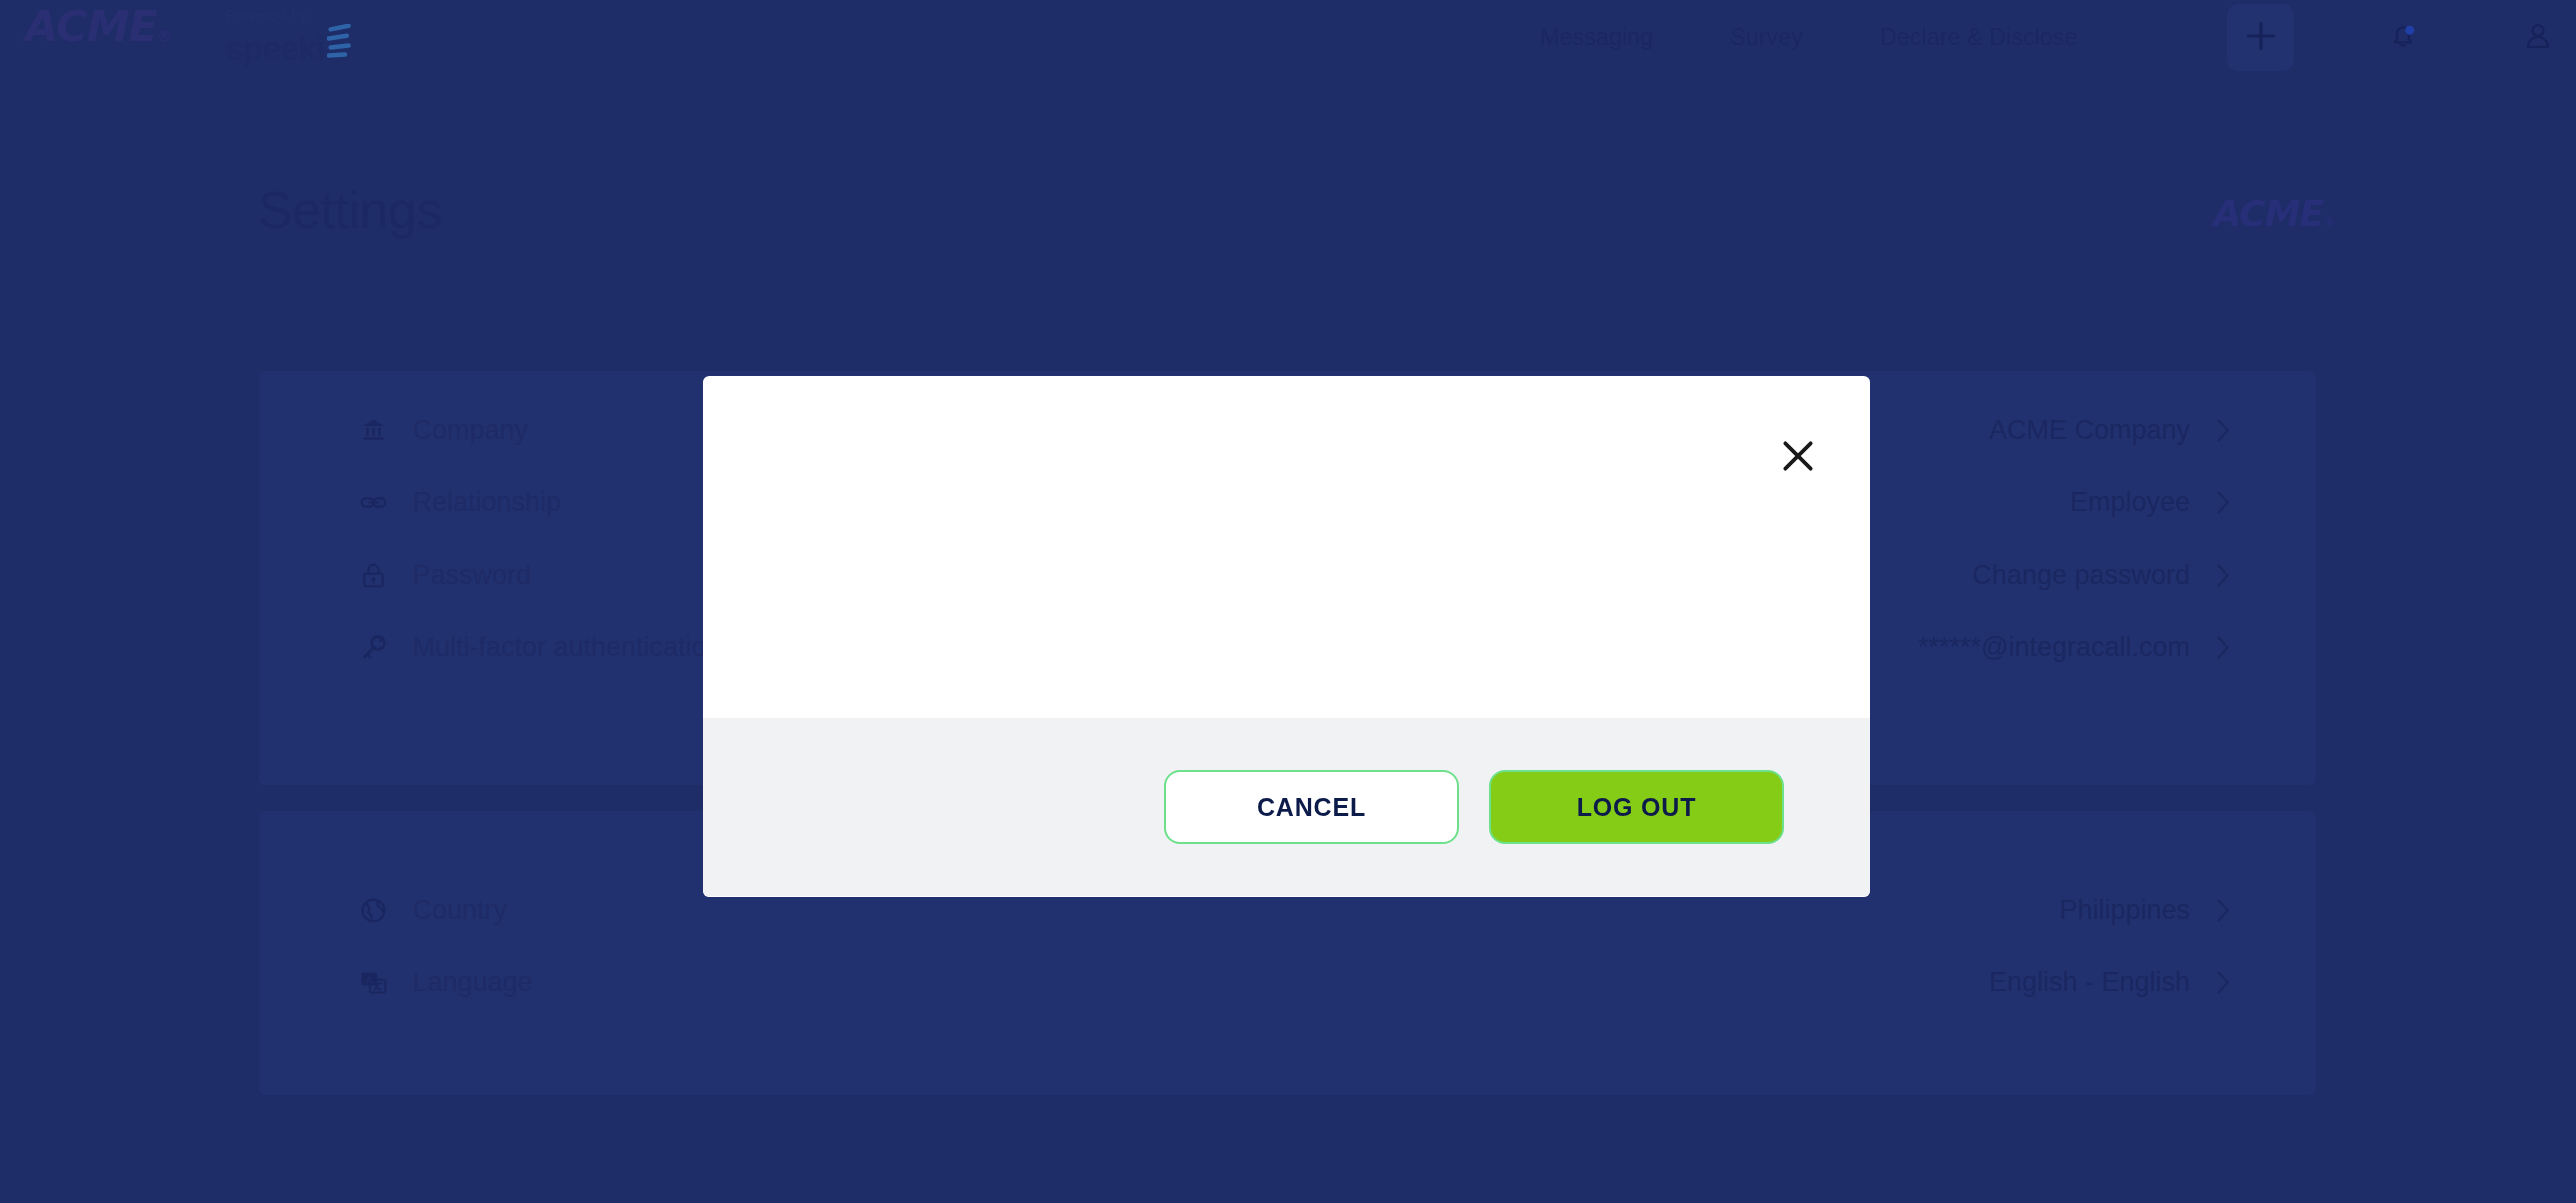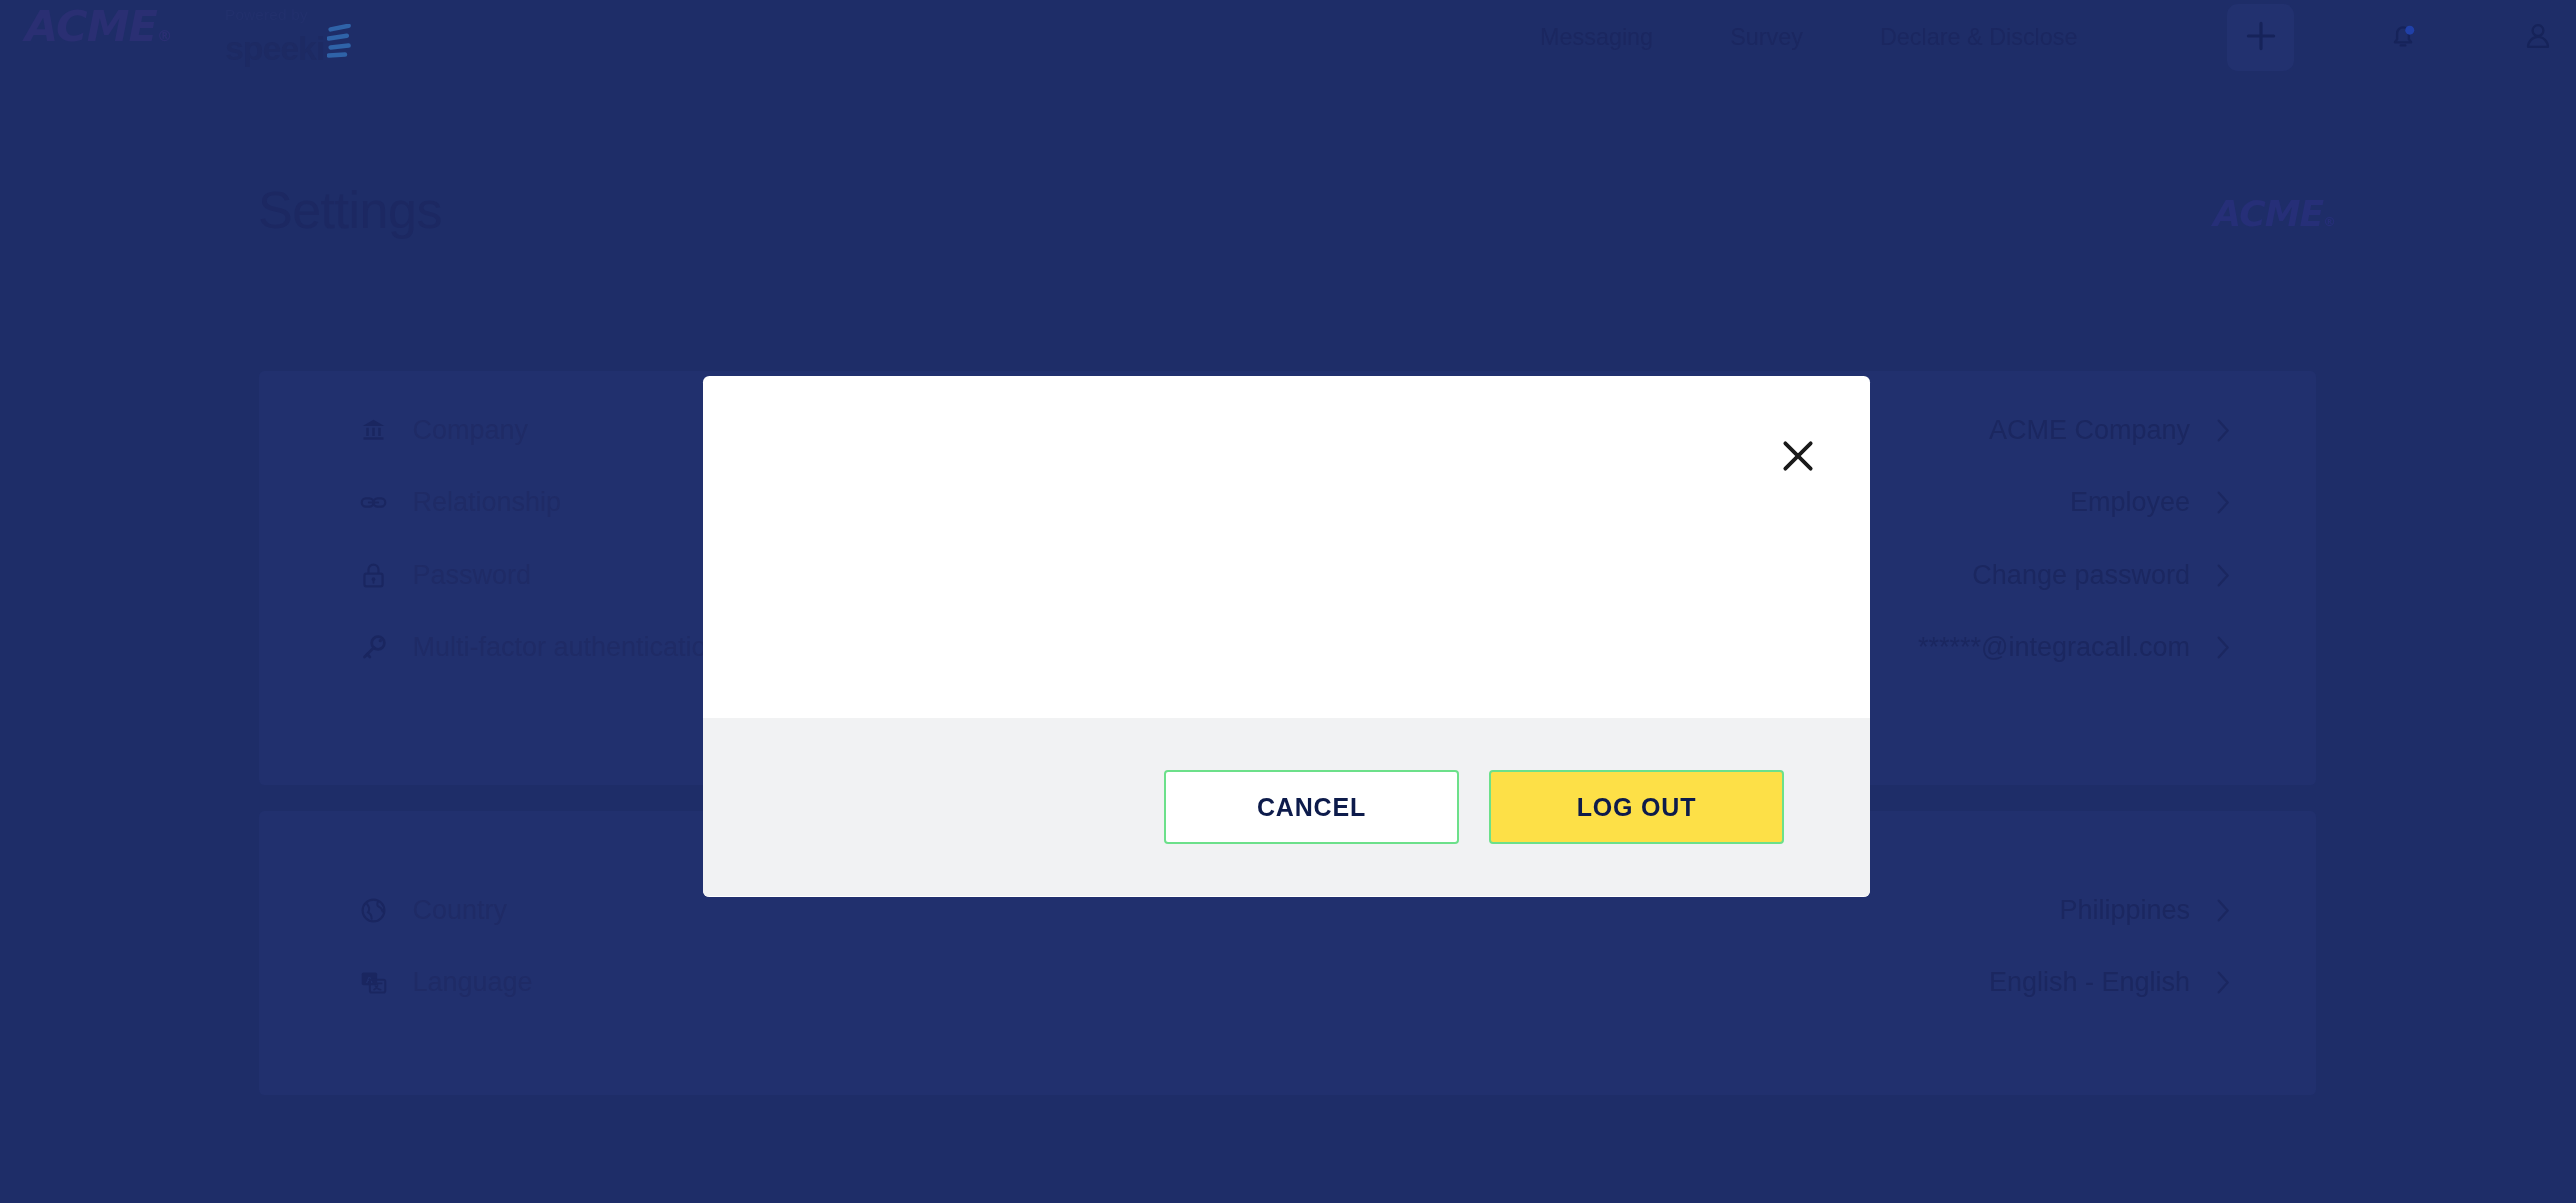--- a/index.html
+++ b/index.html
@@ -254,40 +254,40 @@
     background: #f1f2f3;
     display: flex;
     align-items: center;
     justify-content: flex-end;
     padding-right: 86px;
     box-sizing: border-box;
     gap: 30px;
   }
   .mbtn {
     height: 74px;
-    border-radius: 4px;
+    border-radius: 16px;
     font-size: 25px;
     font-weight: 700;
     letter-spacing: 0.8px;
     color: #0d1b4b;
     display: flex;
     align-items: center;
     justify-content: center;
     cursor: pointer;
     box-sizing: border-box;
     font-family: "Liberation Sans", sans-serif;
   }
   #btn-cancel {
     width: 295px;
     background: #ffffff;
     border: 2.7px solid #6ce08a;
   }
   #btn-logout {
     width: 295px;
-    background: #fde047;
+    background: #84cc16;
     border: 2.7px solid #6ce08a;
   }
 </style>
 </head>
 <body>
 
 <div id="topbar">
 
   <div id="brand-acme"><span>ACME</span><span class="reg">®</span></div>
 

